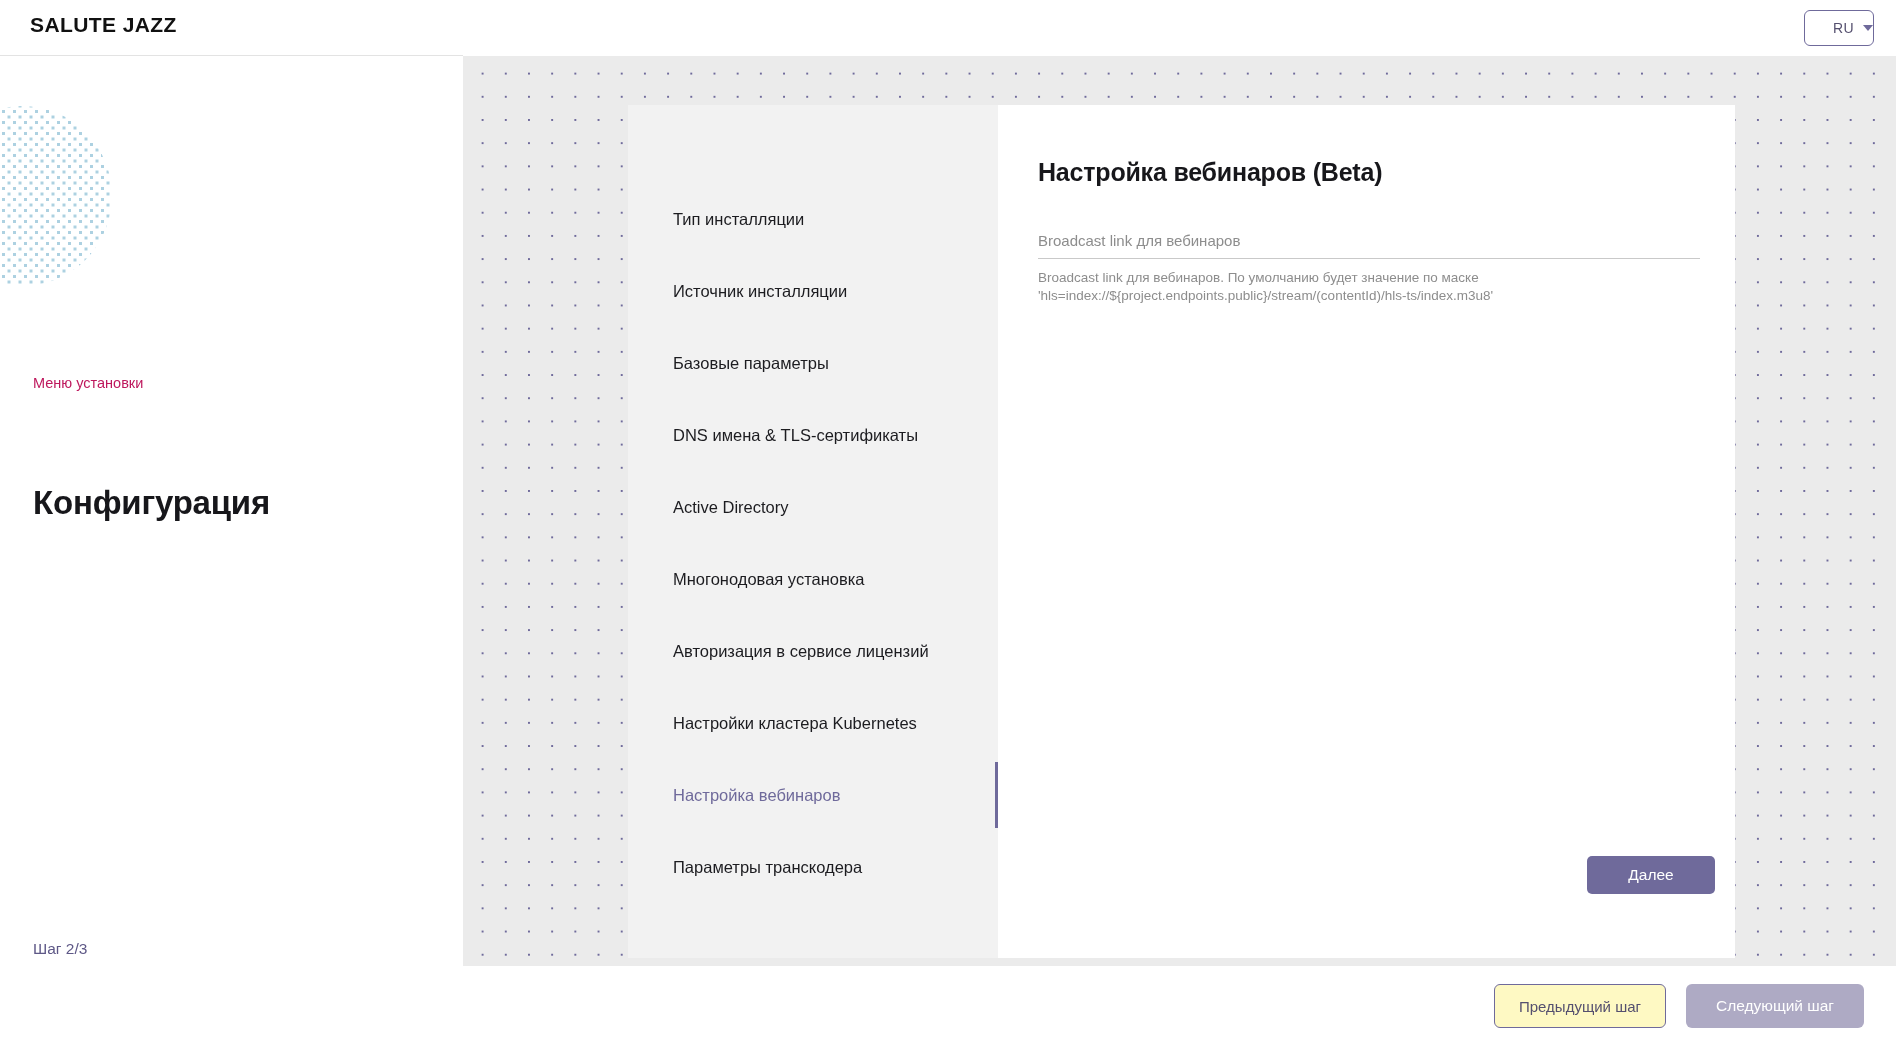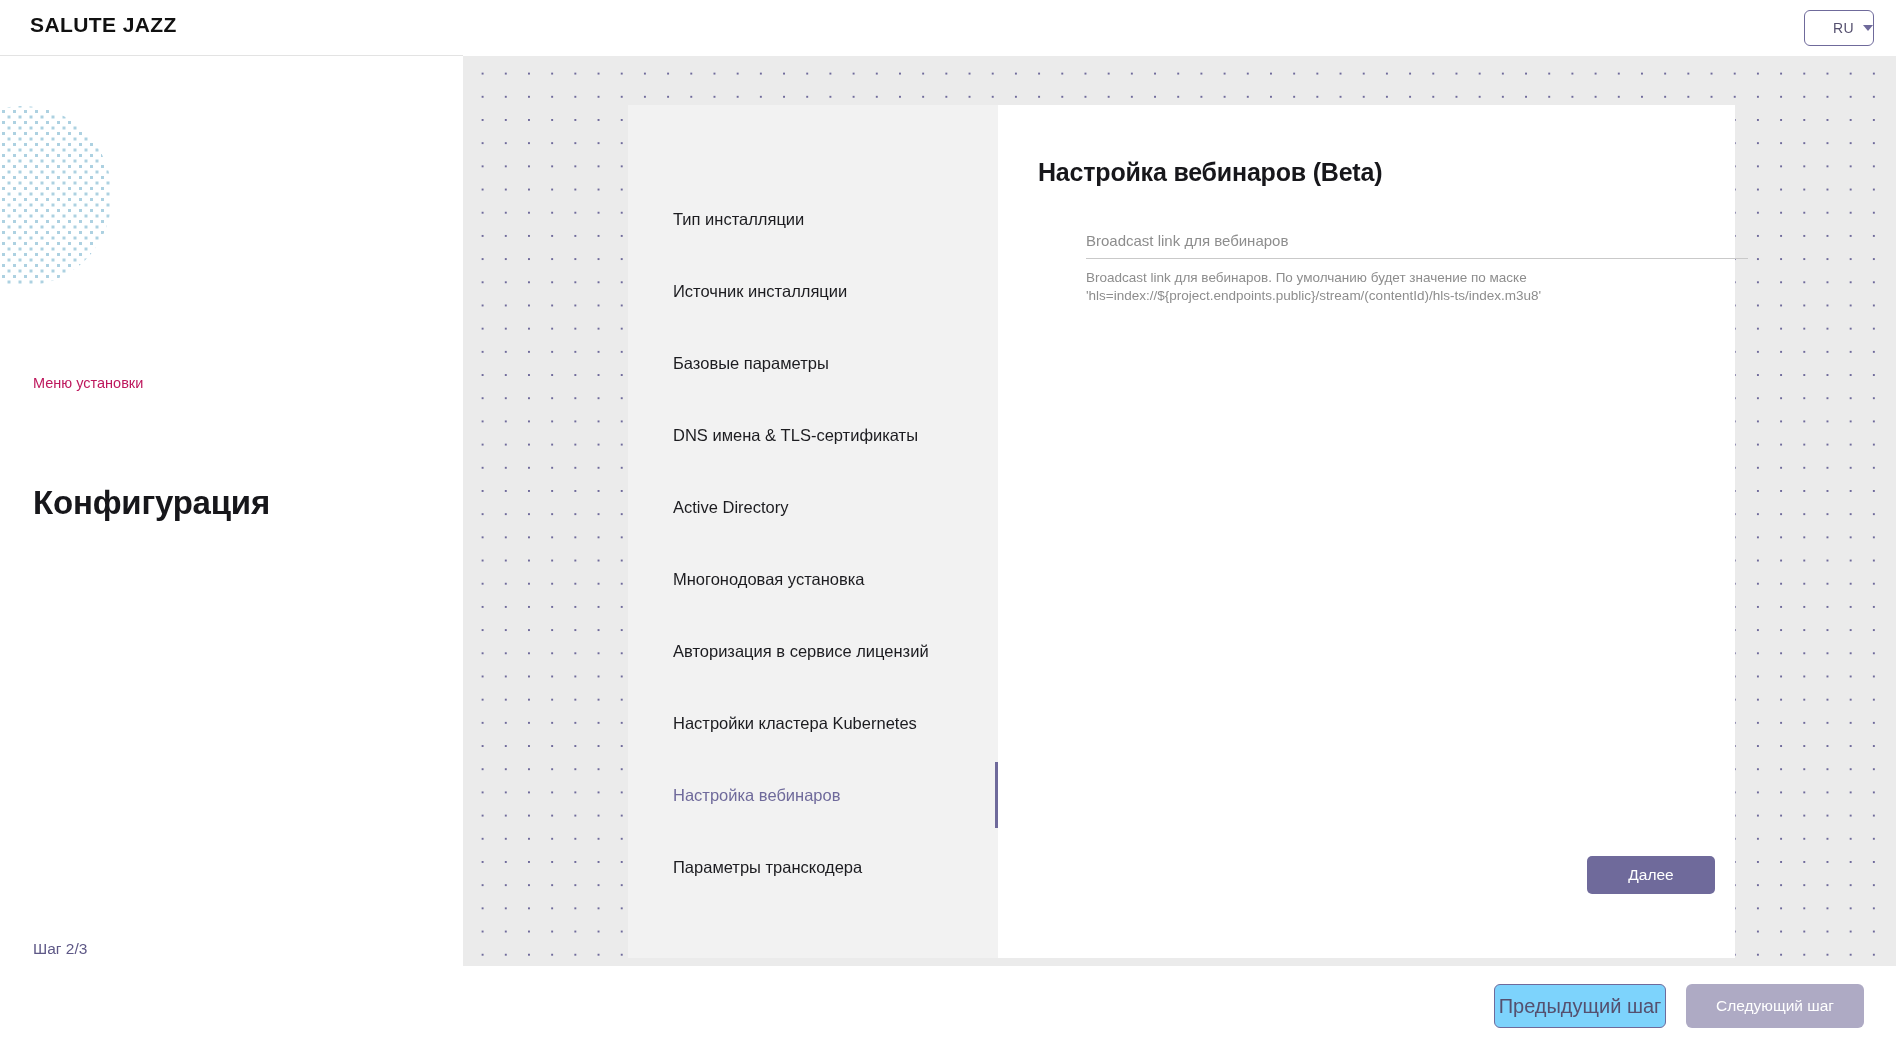--- a/index.html
+++ b/index.html
@@ -106,21 +106,21 @@
     width: 3px; height: 66px; background: #6f6a9b;
   }
   .card-content {
     position: relative; width: 737px; height: 853px;
     background: #ffffff; flex: 0 0 737px;
   }
   .content-title {
     position: absolute; left: 40px; top: 53px;
     font-size: 25px; font-weight: bold; color: #17171b; letter-spacing: -0.2px;
   }
-  .field { position: absolute; left: 40px; top: 124px; width: 662px; margin-left: 48px; }
+  .field { position: absolute; left: 40px; top: 124px; width: 662px; }
   .field-input {
     display: block; width: 662px; height: 30px;
     border: none; border-bottom: 1px solid #c9c9c9;
     background: transparent; outline: none;
     font-family: "Liberation Sans", sans-serif;
     font-size: 15px; color: #1c1c20; padding: 0 0 6px 0;
   }
   .field-input::placeholder { color: #8d8d8d; }
   .field-hint {
     margin-top: 10px; font-size: 13.5px; line-height: 18px; color: #8d8d8d;
@@ -135,22 +135,22 @@
   }
 
   
   .footer {
     position: absolute; left: 0; top: 966px; width: 1896px; height: 80px;
     background: #ffffff; display: flex; align-items: center;
     justify-content: flex-end; gap: 20px; padding-right: 32px; z-index: 30;
   }
   .btn-prev {
     width: 172px; height: 44px; border-radius: 6px;
-    border: 1px solid #6f6a9b; background: #7dd3fc; color: #55506f;
-    font-family: "Liberation Sans", sans-serif; font-size: 20px; cursor: pointer;
+    border: 1px solid #6f6a9b; background: #fef9c3; color: #55506f;
+    font-family: "Liberation Sans", sans-serif; font-size: 15px; cursor: pointer;
   }
   .btn-next {
     width: 178px; height: 44px; border-radius: 6px; border: none;
     background: #aeaac4; color: #ffffff;
     font-family: "Liberation Sans", sans-serif; font-size: 15.5px; cursor: not-allowed;
   }
 </style>
 </head>
 <body>
 

